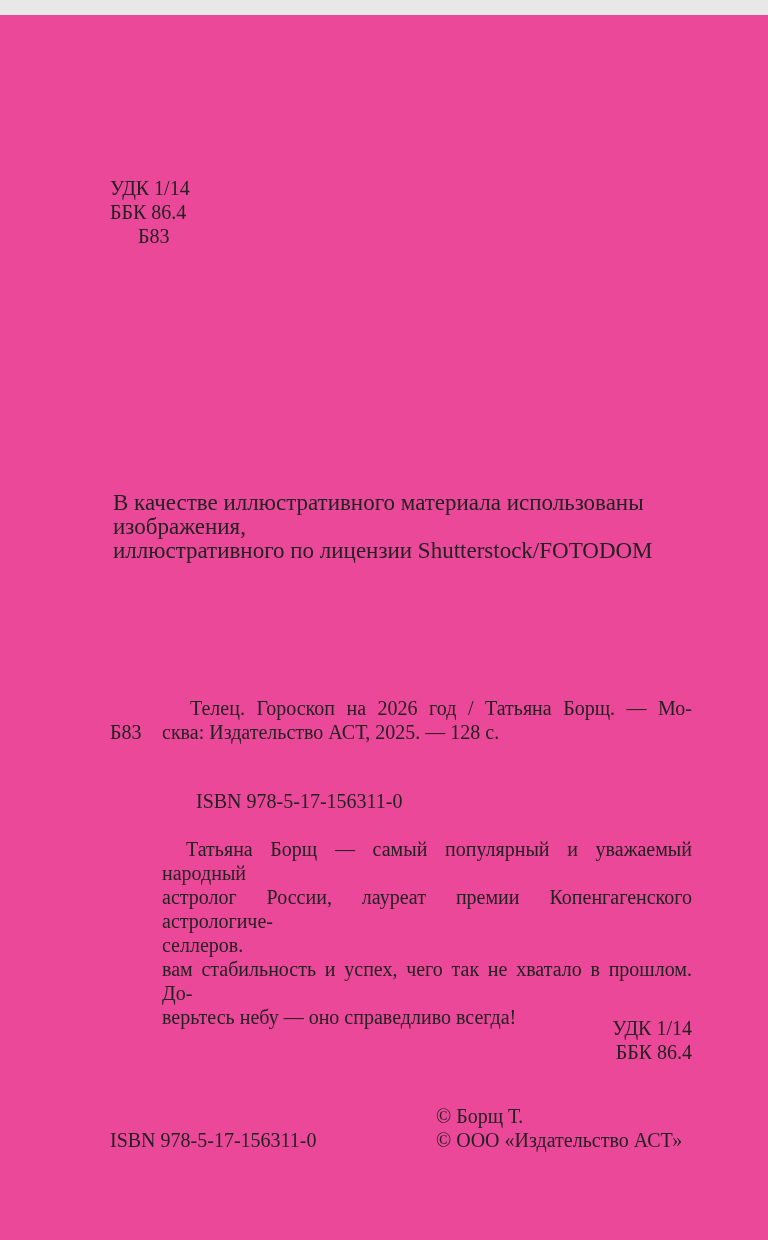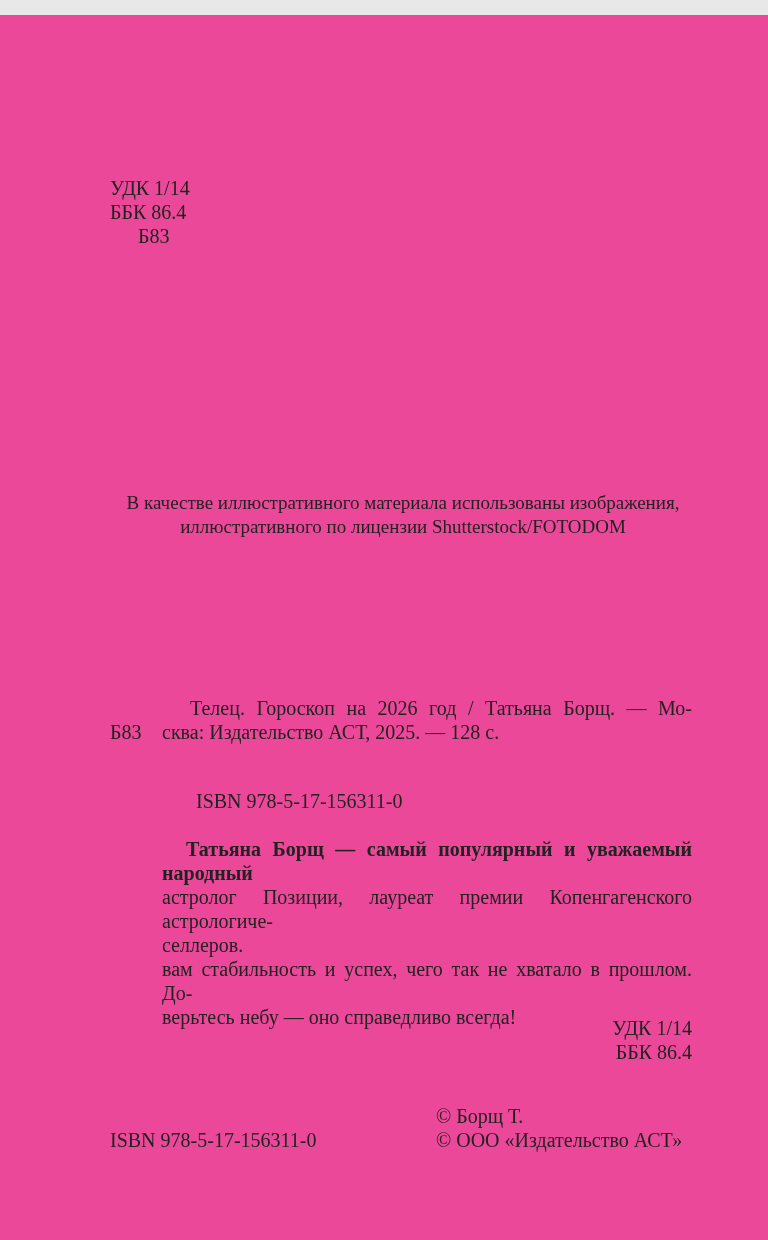--- a/index.html
+++ b/index.html
@@ -12,30 +12,30 @@
     color:#222222;
     font-size:20px;
     overflow:hidden;
   }
   .abs { position:absolute; }
   .line { line-height:24px; white-space:nowrap; }
   .wline { line-height:24px; }
   .jline { text-align:justify; text-align-last:justify; white-space:normal; }
   .bold { font-weight:bold; }
   .indent28 { text-indent:28px; }
-  .indent24 { text-indent:24px;font-weight:bold; }
+  .indent24 { text-indent:24px; }
 
   
   .top-codes { left:110px; top:161px; }
   .top-codes .sign { padding-left:28px; }
 
   
   .license-note {
     left:113px; top:476px; width:580px;
-    text-align:center; font-size:19px;
+    font-size:23px;
   }
 
   
   .catalog { left:110px; top:681px; width:582px; }
   .catalog .body { margin-left:52px; }
   .catalog .sign-label { position:absolute; left:0; top:24px; }
 
   
   .isbn-card { left:196px; top:774px; }
 
@@ -74,21 +74,21 @@
       <div class="wline">сква: Издательство АСТ, 2025. — 128 с.</div>
     </div>
   </div>
 
   <div class="abs isbn-card">
     <div class="line">ISBN 978-5-17-156311-0</div>
   </div>
 
   <div class="abs annotation">
     <div class="wline jline indent24">Татьяна Борщ — самый популярный и уважаемый народный</div>
-    <div class="wline jline">астролог Позиции, лауреат премии Копенгагенского астрологиче-</div>
+    <div class="wline jline">астролог России, лауреат премии Копенгагенского астрологиче-</div>
     <div class="wline">селлеров.</div>
     <div class="wline jline">вам стабильность и успех, чего так не хватало в прошлом. До-</div>
     <div class="wline">верьтесь небу — оно справедливо всегда!</div>
   </div>
 
   <div class="abs bottom-codes">
     <div class="wline">УДК 1/14</div>
     <div class="wline">ББК 86.4</div>
   </div>
 

